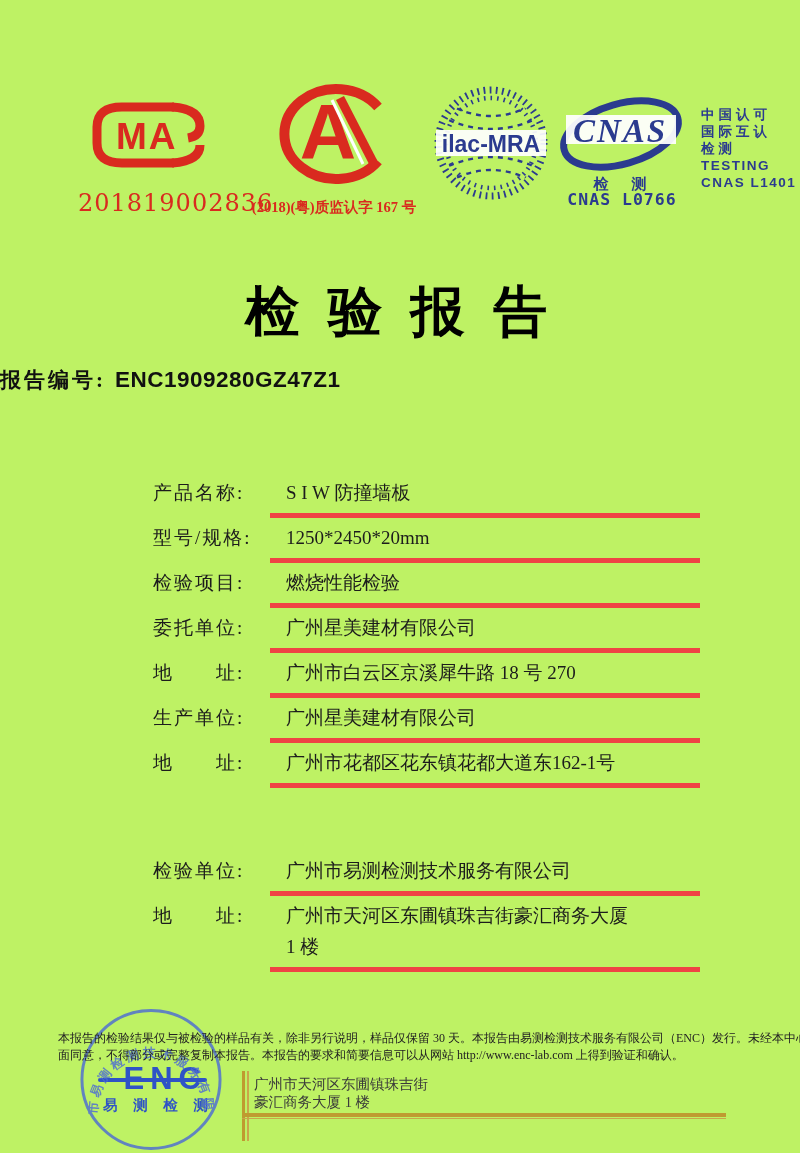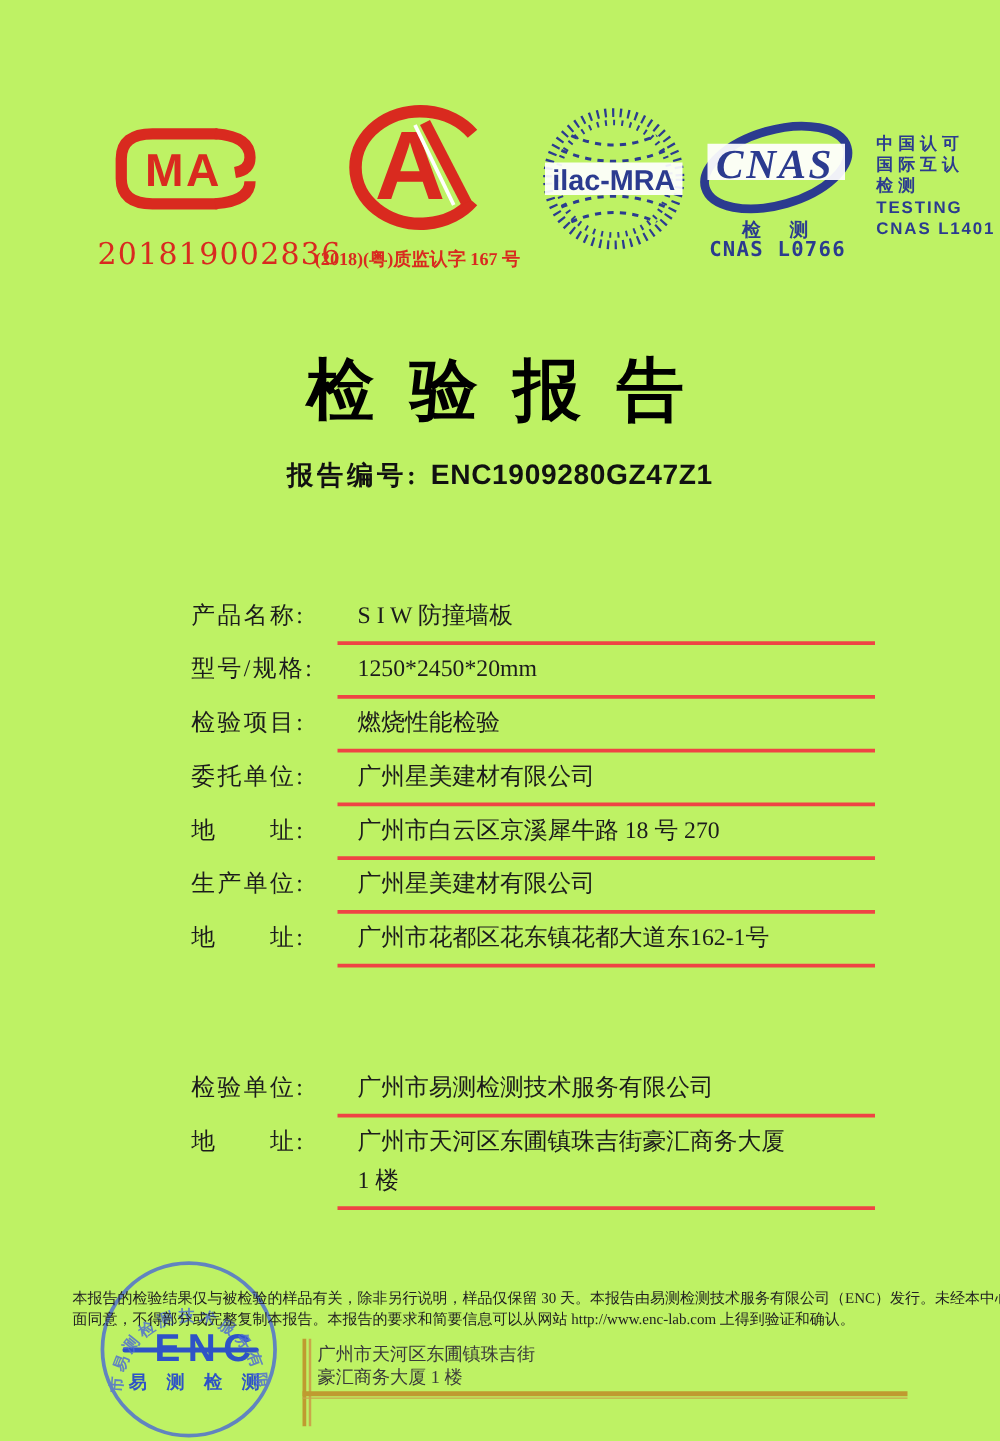--- a/index.html
+++ b/index.html
@@ -16,31 +16,31 @@
   .cnas-sub2{left:554px;top:190px;width:136px;text-align:center;color:#2b3b8f;
     font-family:"DejaVu Sans Mono",monospace;font-weight:bold;font-size:16.5px;letter-spacing:1px;white-space:nowrap;}
   .accred{left:701px;top:106px;width:99px;color:#2b3b8f;
     font-family:"Liberation Sans",sans-serif;font-weight:bold;font-size:13.5px;line-height:17px;}
   .accred div{letter-spacing:4px;white-space:nowrap;}
   .accred div:nth-child(4){letter-spacing:1.5px;}
   .accred div:nth-child(5){letter-spacing:1.5px;}
   
   .doc-title{left:0;top:276px;width:800px;text-align:center;font-weight:bold;font-size:54px;
     color:#000;letter-spacing:0.14em;white-space:nowrap;}
-  .report-no{left:0;top:366px;width:800px;display:flex;justify-content:center;align-items:baseline;gap:9px;}
+  .report-no{left:0;top:366px;width:800px;display:flex;align-items:baseline;gap:9px;}
   .report-no .rlabel{font-weight:bold;font-size:21px;letter-spacing:3px;color:#111;}
   .report-no .rvalue{font-family:"Liberation Sans",sans-serif;font-weight:bold;font-size:22.5px;color:#111;letter-spacing:0.5px;}
   
   .form{width:547px;}
   .fg1{left:153px;top:479px;}
   .fg2{left:153px;top:857px;}
   .frow{display:flex;align-items:flex-start;}
   .flabel{flex:none;width:117px;font-size:19px;line-height:27px;letter-spacing:2px;color:#1c1c1c;white-space:nowrap;}
   .fvalue{flex:1;font-size:19px;line-height:27px;color:#1c1c1c;padding:0 0 7px 16px;
-    border-bottom:3px solid #ef4444;margin-bottom:6px;white-space:nowrap;}
+    border-bottom:5px solid #ef4444;margin-bottom:6px;white-space:nowrap;}
   .fvalue .line2{margin-top:4px;}
   
   .disclaimer{left:58px;top:1030px;width:740px;font-size:12px;line-height:16.5px;color:#222;z-index:7;}
   .disclaimer div{white-space:nowrap;}
   
   .enc-logo{left:103px;top:1064px;width:104px;text-align:right;z-index:5;color:#2e53c6;}
   .enc-text{position:relative;font-family:"Liberation Sans",sans-serif;font-weight:bold;
     font-size:31px;letter-spacing:6px;line-height:30px;}
   .enc-bar{position:absolute;left:-5px;right:0;top:14px;height:3.5px;background:#2e53c6;border-radius:2px;}
   .enc-sub{margin-top:2px;font-weight:bold;font-size:14.5px;letter-spacing:6px;white-space:nowrap;}

